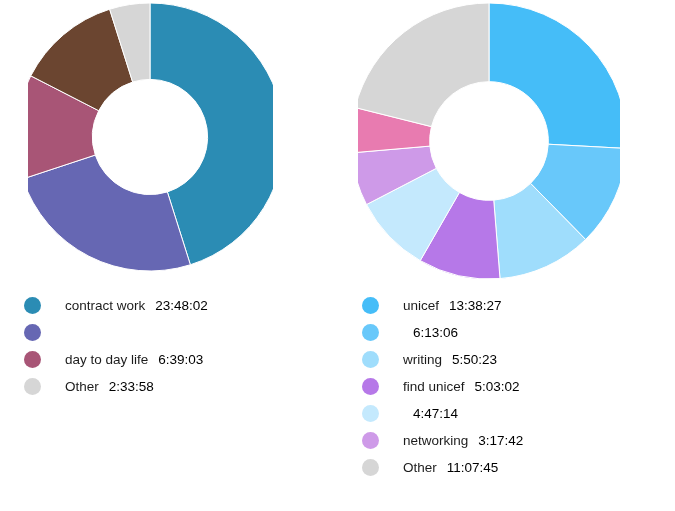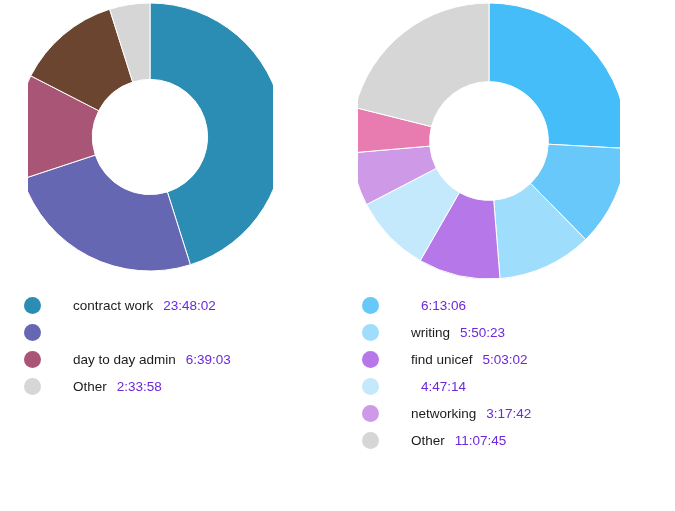--- a/index.html
+++ b/index.html
@@ -75,33 +75,33 @@
     align-items: center;
     height: 27px;
   }
   .swatch {
     width: 17px;
     height: 17px;
     border-radius: 50%;
     flex: 0 0 auto;
   }
   .legend-text {
-    margin-left: 32px;
+    margin-left: 24px;
     white-space: nowrap;
     display: flex;
     align-items: baseline;
   }
   .legend-label {
     font-size: 13.5px;
     color: #1c1c1c;
     font-weight: 400;
   }
   .legend-value {
     font-size: 13.5px;
-    color: #6d28d9;
+    color: #000000;
     margin-left: 10px;
   }
 </style>
 </head>
 <body>
 
 <div class="panels">
 
   <div class="panel panel-left">
     <div class="donut-wrap donut-wrap-left">
@@ -122,21 +122,21 @@
             <span class="legend-label">contract work</span>
             <span class="legend-value">23:48:02</span>
           </span>
         </div>
         <div class="legend-row">
           <span class="swatch" style="background: rgb(102, 103, 179);"></span>
         </div>
         <div class="legend-row">
           <span class="swatch" style="background: rgb(168, 85, 118);"></span>
           <span class="legend-text">
-            <span class="legend-label">day to day admin</span>
+            <span class="legend-label">day to day life</span>
             <span class="legend-value">6:39:03</span>
           </span>
         </div>
         <div class="legend-row">
           <span class="swatch" style="background: rgb(214, 214, 214);"></span>
           <span class="legend-text">
             <span class="legend-label">Other</span>
             <span class="legend-value">2:33:58</span>
           </span>
         </div>
@@ -153,20 +153,27 @@
             <path d="M 142.01441998599475 276.5597417574347 A 138 138 0 0 1 62.21309087890292 258.63428076252194 L 101.42162907792826 190.44274072788443 A 59.339999999999996 59.339999999999996 0 0 0 135.73620059397774 198.15068895569692 Z" fill="#b678e8" stroke="#ffffff" stroke-width="1"></path>
             <path d="M 62.21309087890292 258.63428076252194 A 138 138 0 0 1 8.508413648099747 202.55950969756583 L 78.3286178686829 166.3305891699533 A 59.339999999999996 59.339999999999996 0 0 0 101.42162907792826 190.44274072788443 Z" fill="#c4e9fd" stroke="#ffffff" stroke-width="1"></path>
             <path d="M 8.508413648099747 202.55950969756583 A 138 138 0 0 1 -6.488972425673865 150.86517852087752 L 71.87974185696024 144.10202676397734 A 59.339999999999996 59.339999999999996 0 0 0 78.3286178686829 166.3305891699533 Z" fill="#ce9ae8" stroke="#ffffff" stroke-width="1"></path>
             <path d="M -6.488972425673865 150.86517852087752 A 138 138 0 0 1 -2.882622361728579 105.54191533355842 L 73.43047238445672 124.61302359343011 A 59.339999999999996 59.339999999999996 0 0 0 71.87974185696024 144.10202676397734 Z" fill="#e87bb0" stroke="#ffffff" stroke-width="1"></path>
             <path d="M -2.882622361728579 105.54191533355842 A 138 138 0 0 1 131.00000000000009 1 L 131.00000000000003 79.66 A 59.339999999999996 59.339999999999996 0 0 0 73.43047238445672 124.61302359343011 Z" fill="#d6d6d6" stroke="#ffffff" stroke-width="1"></path>
           </g>
       </svg>
     </div>
     <div class="legend legend-right" id="right-legend">
         <div class="legend-row">
+          <span class="swatch" style="background: rgb(69, 189, 248);"></span>
+          <span class="legend-text">
+            <span class="legend-label">unicef</span>
+            <span class="legend-value">13:38:27</span>
+          </span>
+        </div>
+        <div class="legend-row">
           <span class="swatch" style="background: rgb(104, 200, 250);"></span>
           <span class="legend-text">
             <span class="legend-value">6:13:06</span>
           </span>
         </div>
         <div class="legend-row">
           <span class="swatch" style="background: rgb(159, 221, 252);"></span>
           <span class="legend-text">
             <span class="legend-label">writing</span>
             <span class="legend-value">5:50:23</span>

